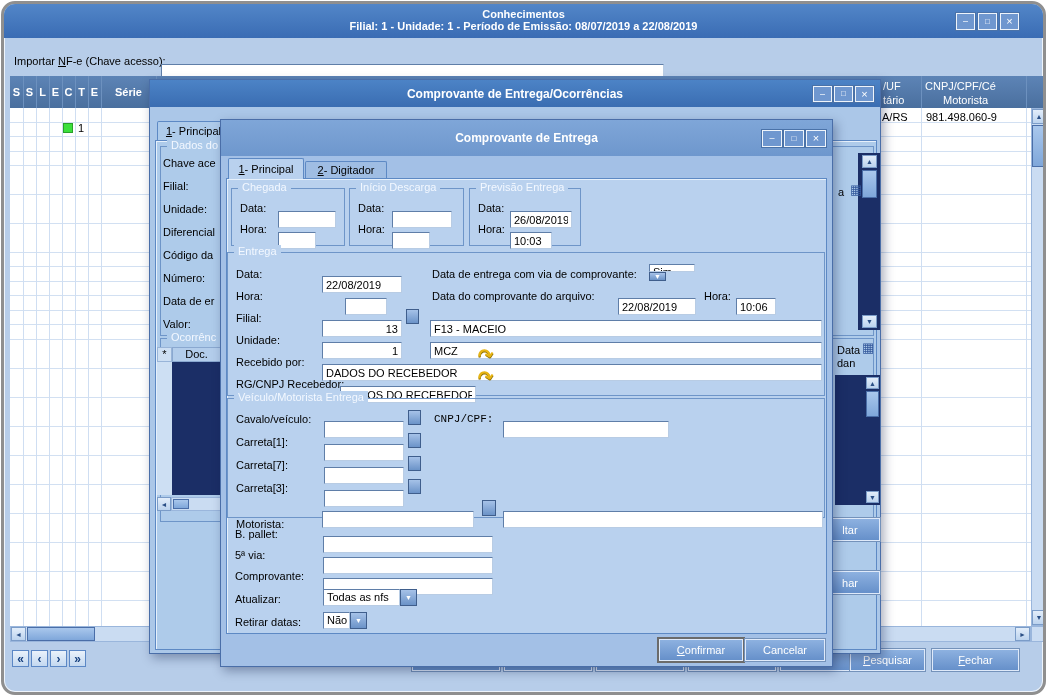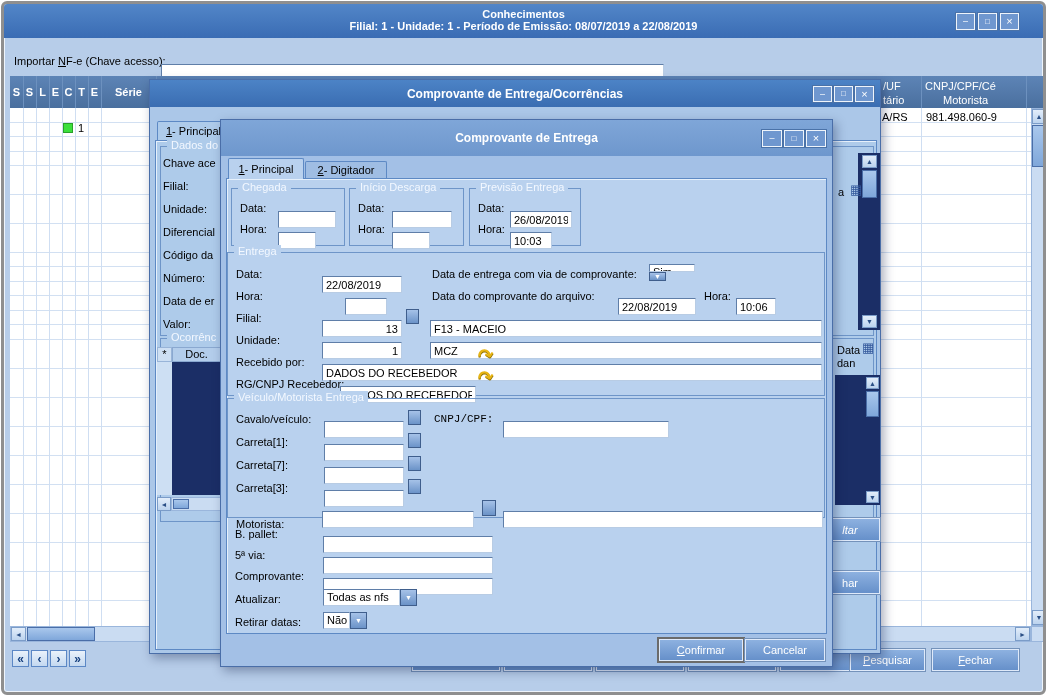--- a/index.html
+++ b/index.html
@@ -1,18 +1,18 @@
 <!DOCTYPE html>
 <html><head>
 <meta charset="utf-8">
 <style>
   html,body{margin:0;padding:0;background:#fff;}
   .screen{position:relative;width:1047px;height:696px;font-family:"Liberation Sans","DejaVu Sans",sans-serif;font-size:11px;overflow:hidden;}
   .abs{position:absolute;}
-  .window{position:absolute;left:1px;top:1px;width:1039px;height:688px;border:3px solid #8f8f8f;border-radius:6px;background:#b7cde9;overflow:hidden;box-shadow:inset 0 0 0 1px #eef4fb;}
+  .window{position:absolute;left:1px;top:1px;width:1039px;height:688px;border:3px solid #8f8f8f;border-radius:14px;background:#b7cde9;overflow:hidden;box-shadow:inset 0 0 0 1px #eef4fb;}
   .mw-titlebar{position:absolute;left:0;top:0;right:0;height:34px;background:linear-gradient(#5286c8,#3a6cb4);color:#fff;text-align:center;font-weight:bold;box-sizing:border-box;padding-top:4px;}
   .winbtn{position:absolute;width:17px;height:14px;background:#6f97cf;border:1px solid #eef4fb;color:#fff;display:flex;align-items:center;justify-content:center;font-size:9px;line-height:1;box-shadow:0 0 0 1px #4a72a8;}
   .lbl{position:absolute;white-space:nowrap;color:#000;}
   .wlbl{position:absolute;white-space:nowrap;color:#fff;}
   .txt{position:absolute;box-sizing:border-box;background:#fff;border:1px solid;border-color:#5f7ea8 #b8cce4 #b8cce4 #5f7ea8;font:11px "Liberation Sans","DejaVu Sans",sans-serif;padding:0 3px;color:#000;margin-top:12px;}
   .num{text-align:right;}
   .fs{position:absolute;border:1px solid #6e95c8;}
   .cap{position:absolute;top:-8px;left:6px;padding:0 4px;color:#f3f8ff;font-size:11px;white-space:nowrap;}
   .dlg1 .cap{background:#abc7e8;}
   .dlg2 .cap{background:#b9d1ee;}
@@ -215,21 +215,21 @@
 
     <div class="navy" style="left:685px;top:295px;width:45px;height:130px;"></div>
     <div class="sb-btn" style="left:716px;top:297px;width:13px;height:12px;">
           <span>▲</span>
         </div>
     <div class="sb-thumb" style="left:716px;top:311px;width:13px;height:26px;"></div>
     <div class="sb-btn" style="left:716px;top:411px;width:13px;height:12px;">
           <span>▼</span>
         </div>
 
-    <div class="blue-btn" style="left:670px;top:438px;width:60px;height:23px;font-style:italic;">ltar</div>
+    <div class="blue-btn" style="left:670px;top:438px;width:60px;height:23px;">ltar</div>
     <div class="blue-btn" style="left:670px;top:491px;width:60px;height:23px;">har</div>
   </div>
 
   <div class="dlg2">
     <div class="dlg2-titlebar">
       <span>Comprovante de Entrega</span>
     </div>
     <div class="winbtn" style="left:541px;top:10px;width:18px;height:15px;">
           <span>–</span>
         </div>

